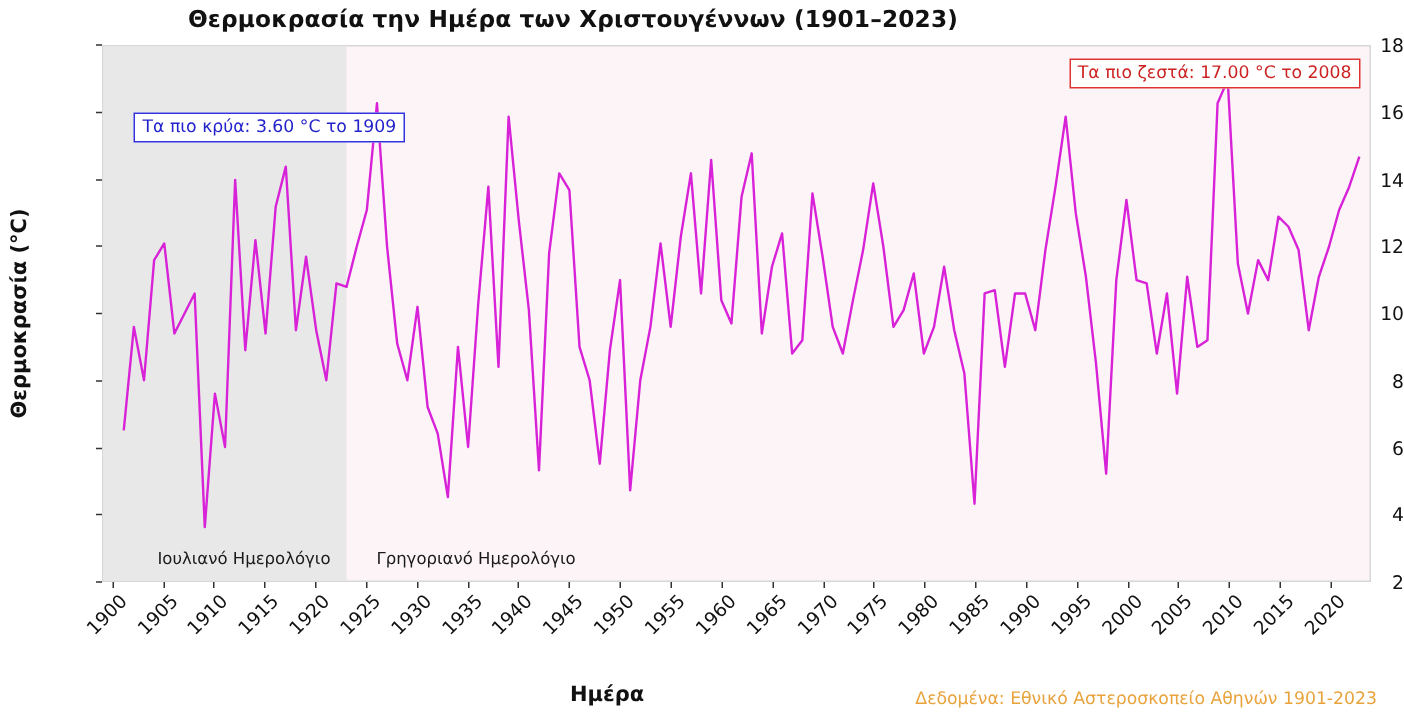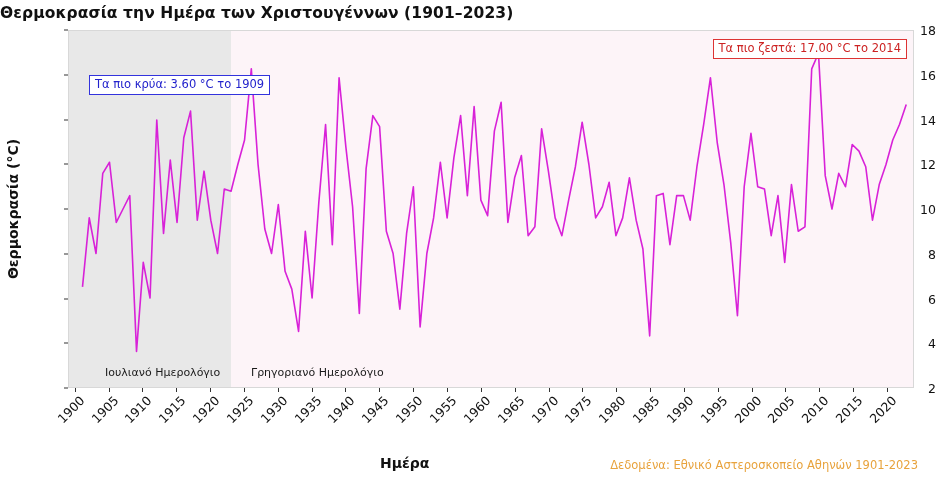--- a/index.html
+++ b/index.html
@@ -11,20 +11,21 @@
     overflow: hidden;
     position: relative;
   }
   #root { position: relative; width: 936px; height: 484px; }
 
   
   .chart-title {
     position: absolute;
     left: 0; top: 4px;
     width: 764px;
+    text-align: center;
     font-size: 15.5px;
     font-weight: bold;
     color: #111111;
     letter-spacing: 0.1px;
   }
 
   
   .plot-area {
     position: absolute;
     left: 68px; top: 30px;
@@ -219,18 +220,18 @@
       <div class="xtick-mark" style="left: 886.928px;"></div>
     </div>
 
   <div class="plot-area">
     <div class="julian-band" id="julian-band" style="width: 162.432px;"></div>
     <svg class="plot-svg" id="plot-svg" viewBox="0 0 846 358" preserveAspectRatio="none">
         <path d="M 13.54 257.31 L 20.30 187.95 L 27.07 223.75 L 33.84 143.20 L 40.61 132.01 L 47.38 192.42 L 54.14 179.00 L 60.91 165.58 L 67.68 322.20 L 74.45 232.70 L 81.22 268.50 L 87.98 89.50 L 94.75 203.61 L 101.52 129.78 L 108.29 192.42 L 115.06 107.40 L 121.82 80.55 L 128.59 190.19 L 135.36 140.96 L 142.13 190.19 L 148.90 223.75 L 155.66 158.86 L 162.43 161.10 L 169.20 134.25 L 175.97 109.64 L 182.74 38.04 L 189.50 134.25 L 196.27 199.14 L 203.04 223.75 L 209.81 174.53 L 216.58 241.65 L 223.34 259.55 L 230.11 302.06 L 236.88 201.38 L 243.65 268.50 L 250.42 172.29 L 257.18 93.97 L 263.95 214.80 L 270.72 46.99 L 277.49 116.35 L 284.26 176.76 L 291.02 284.16 L 297.79 138.72 L 304.56 85.03 L 311.33 96.21 L 318.10 201.38 L 324.86 223.75 L 331.63 279.69 L 338.40 203.61 L 345.17 156.63 L 351.94 297.59 L 358.70 223.75 L 365.47 187.95 L 372.24 132.01 L 379.01 187.95 L 385.78 127.54 L 392.54 85.03 L 399.31 165.58 L 406.08 76.07 L 412.85 170.05 L 419.62 185.71 L 426.38 100.69 L 433.15 71.60 L 439.92 192.42 L 446.69 147.67 L 453.46 125.30 L 460.22 205.85 L 466.99 196.90 L 473.76 98.45 L 480.53 140.96 L 487.30 187.95 L 494.06 205.85 L 500.83 170.05 L 507.60 136.49 L 514.37 91.74 L 521.14 134.25 L 527.90 187.95 L 534.67 176.76 L 541.44 152.15 L 548.21 205.85 L 554.98 187.95 L 561.74 147.67 L 568.51 190.19 L 575.28 219.28 L 582.05 306.54 L 588.82 165.58 L 595.58 163.34 L 602.35 214.80 L 609.12 165.58 L 615.89 165.58 L 622.66 190.19 L 629.42 136.49 L 636.19 93.97 L 642.96 46.99 L 649.73 111.88 L 656.50 154.39 L 663.26 212.56 L 670.03 286.40 L 676.80 156.63 L 683.57 102.92 L 690.34 156.63 L 697.10 158.86 L 703.87 205.85 L 710.64 165.58 L 717.41 232.70 L 724.18 154.39 L 730.94 201.38 L 737.71 196.90 L 744.48 38.04 L 751.25 22.38 L 758.02 145.44 L 764.78 179.00 L 771.55 143.20 L 778.32 156.63 L 785.09 114.11 L 791.86 120.83 L 798.62 136.49 L 805.39 190.19 L 812.16 154.39 L 818.93 134.25 L 825.70 109.64 L 832.46 93.97 L 839.23 73.84" fill="none" stroke="#d822d8" stroke-width="1.6" stroke-linejoin="round" vector-effect="non-scaling-stroke"></path>
       </svg>
 
     <div class="anno-box anno-cold">Τα πιο κρύα: 3.60 °C το 1909</div>
-    <div class="anno-box anno-hot">Τα πιο ζεστά: 17.00 °C το 2014</div>
+    <div class="anno-box anno-hot">Τα πιο ζεστά: 17.00 °C το 2008</div>
     <div class="cal-label cal-julian">Ιουλιανό Ημερολόγιο</div>
     <div class="cal-label cal-greg">Γρηγοριανό Ημερολόγιο</div>
   </div>
 
 </div>
 
 </body></html>

